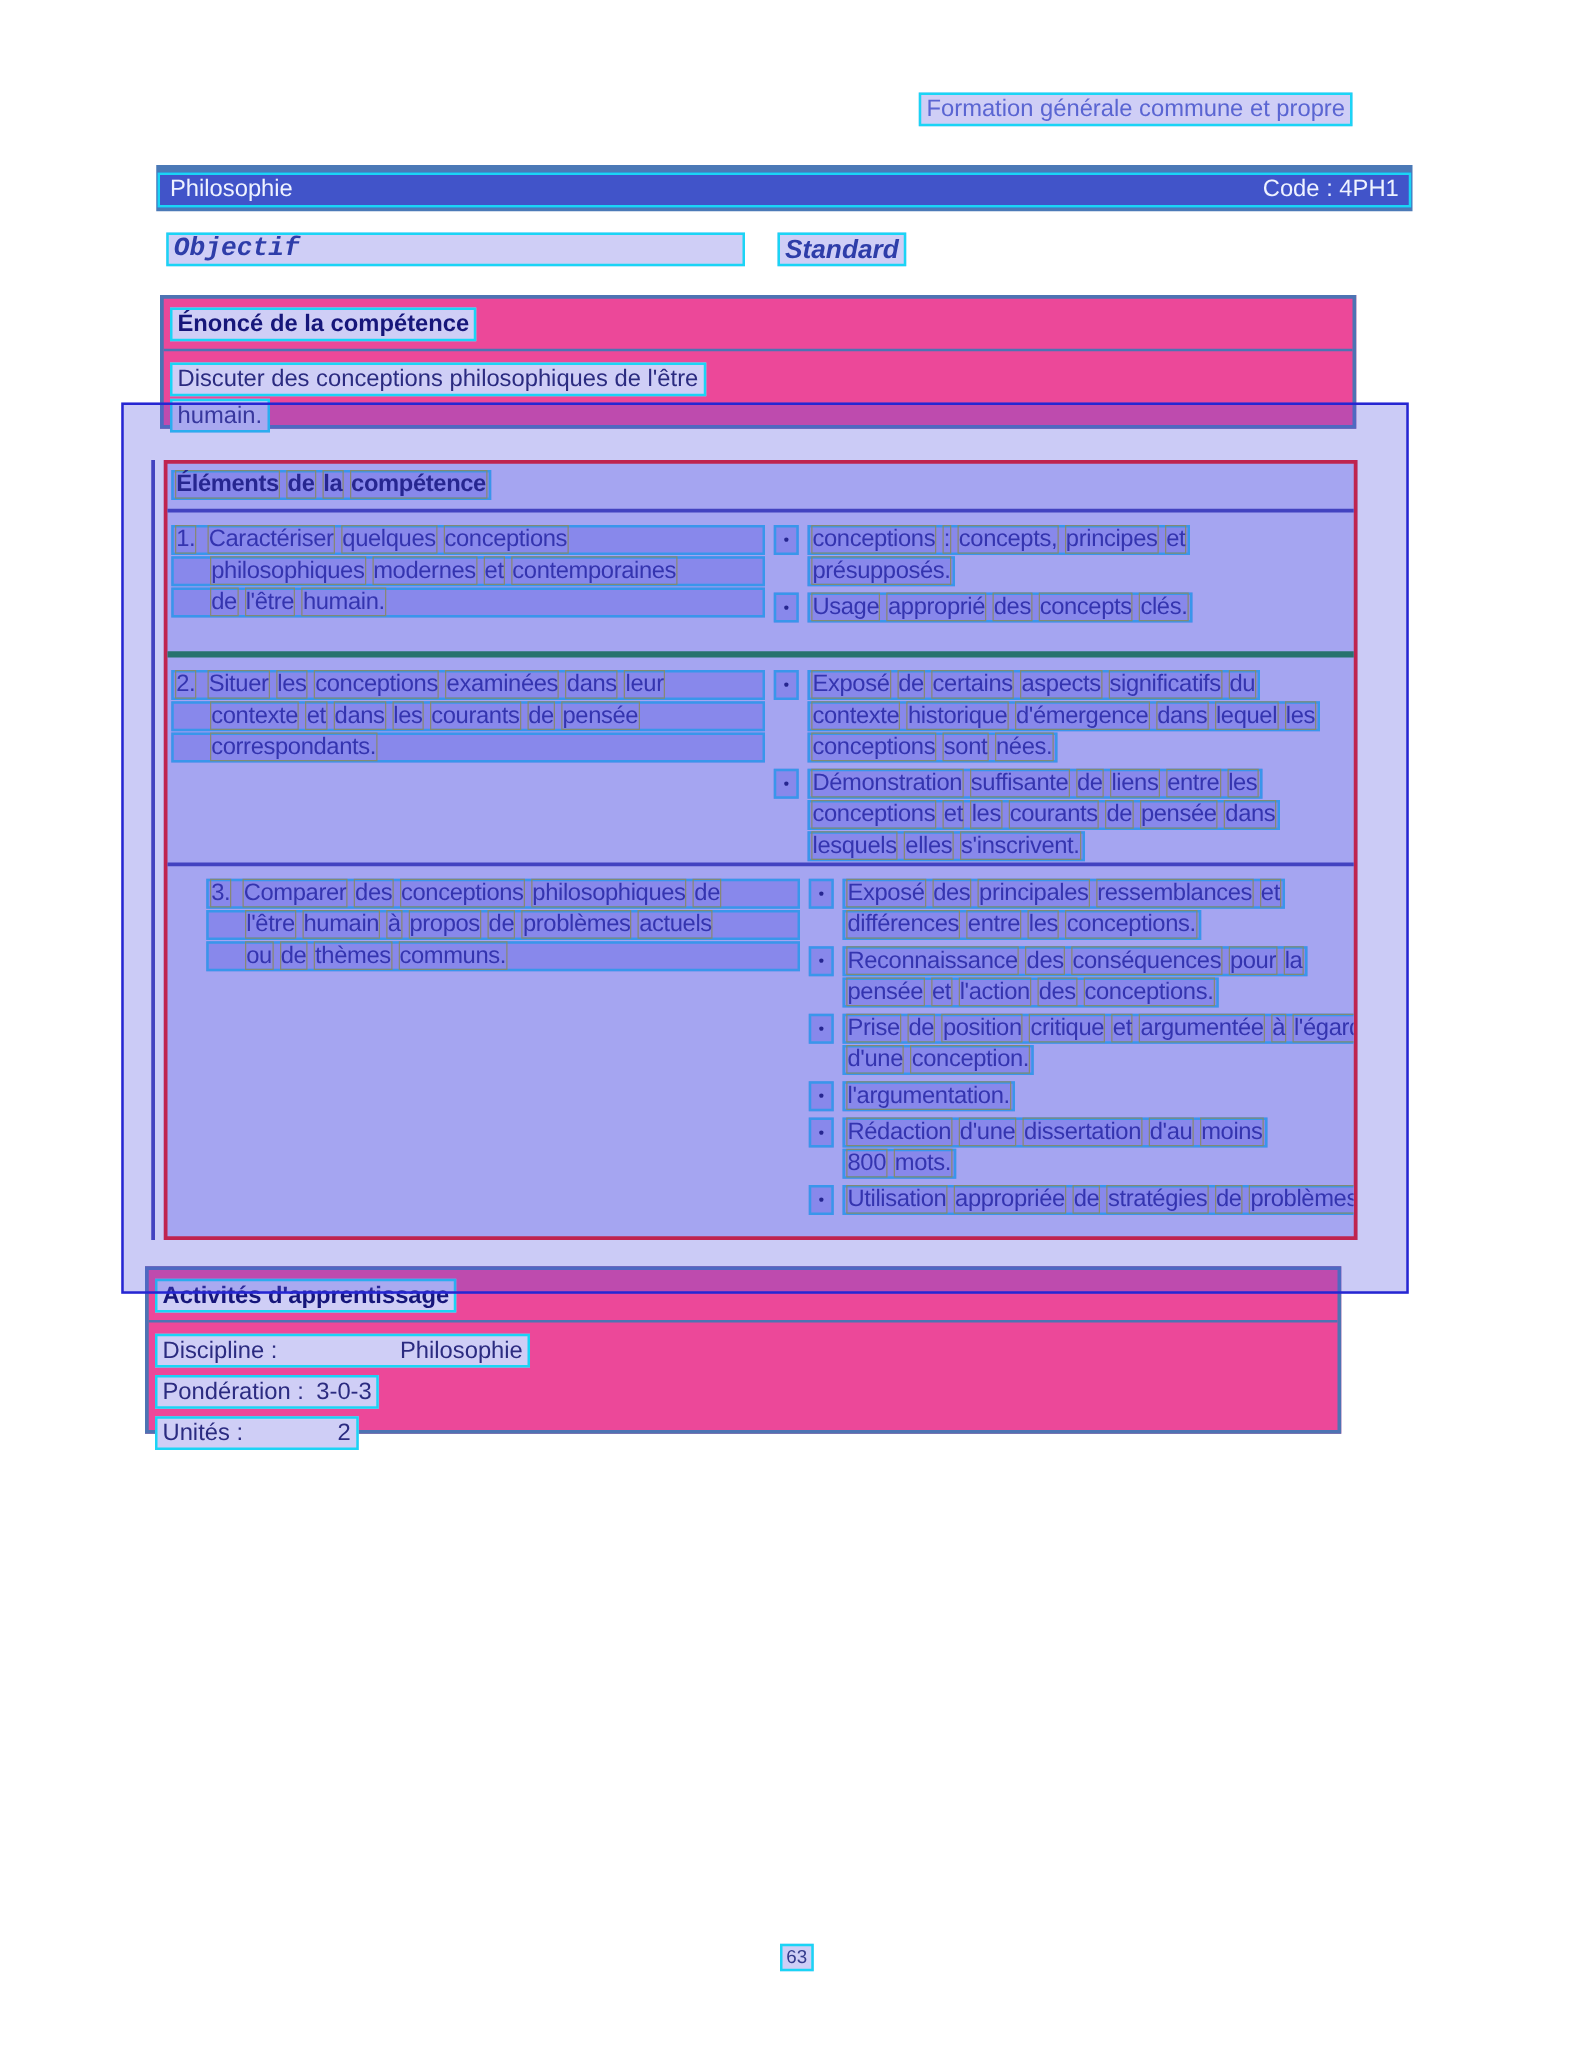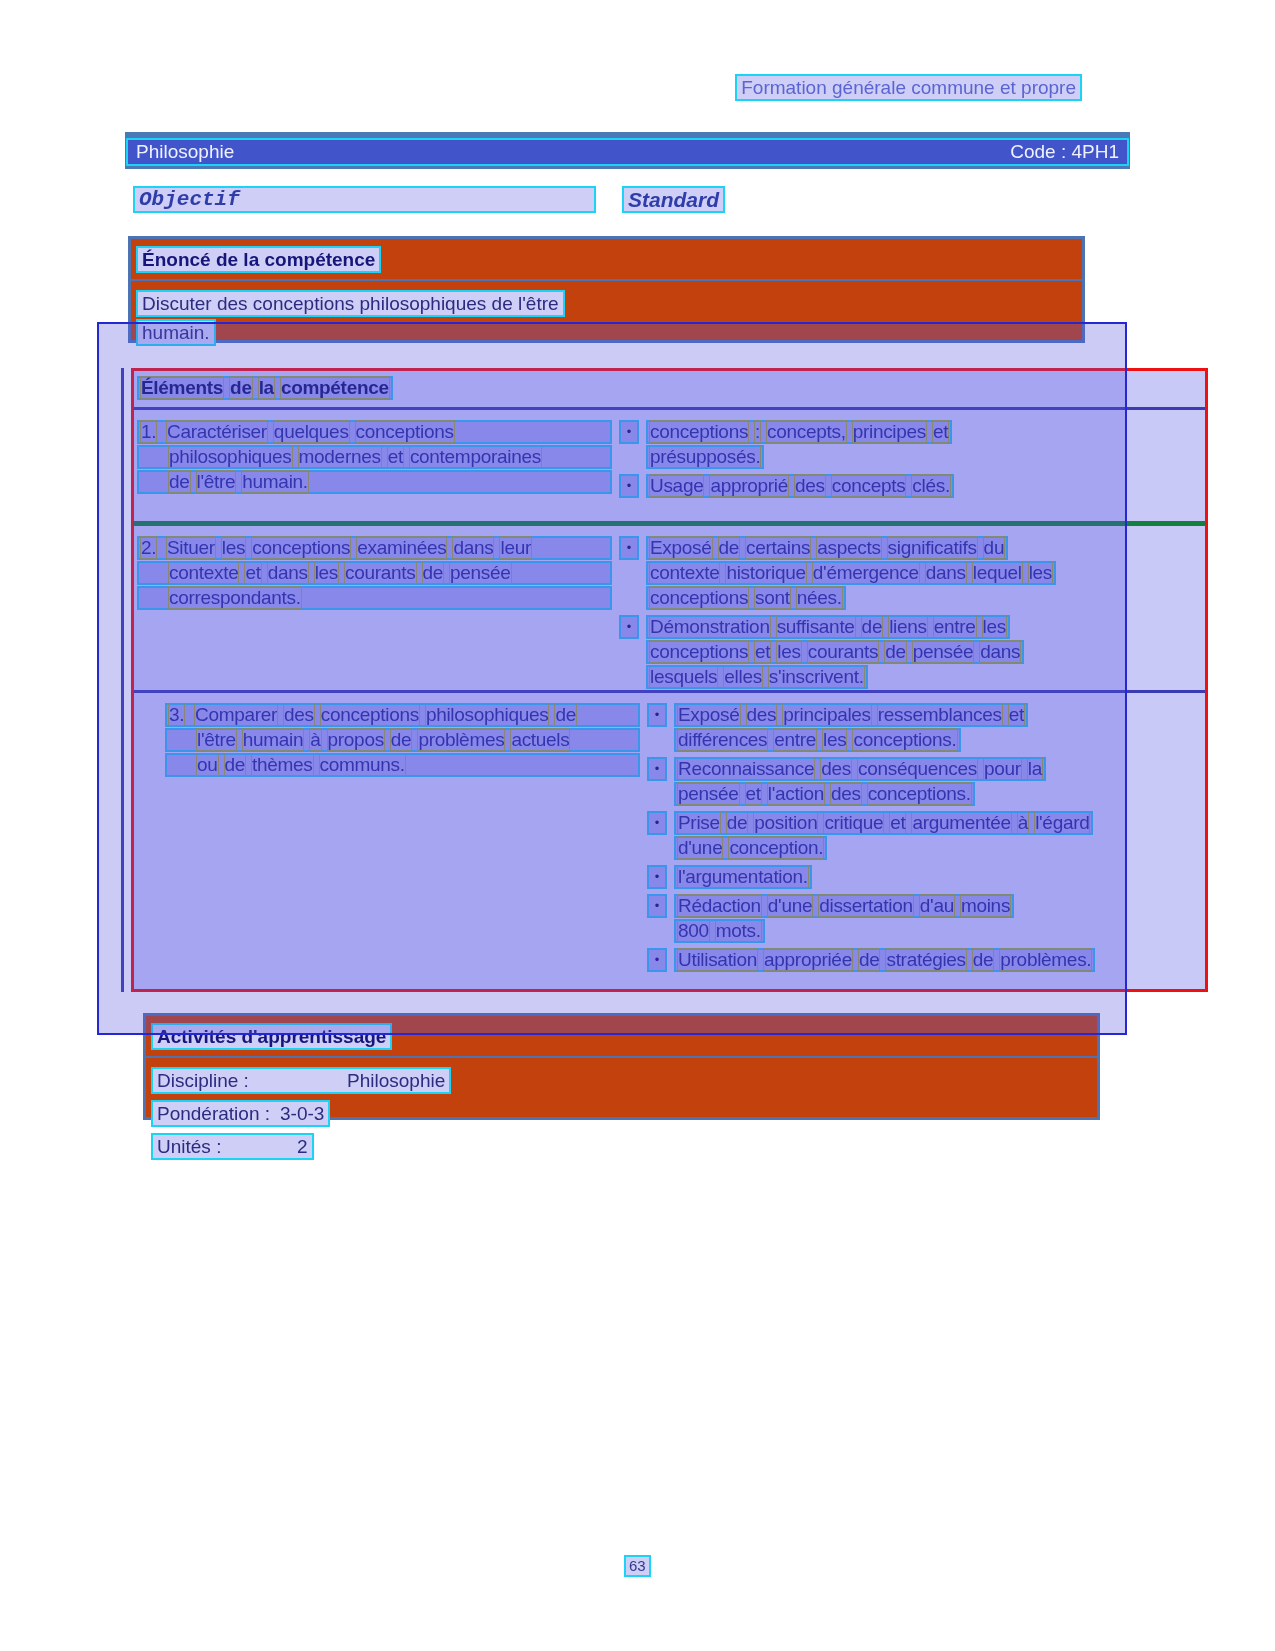--- a/index.html
+++ b/index.html
@@ -12,30 +12,30 @@
          padding:1px 4px;font-size:19px;line-height:21px;color:#2b2b80;white-space:nowrap;}
   .bold-head{font-weight:bold;color:#16167a;}
 
   
   .bar{left:125px;top:132px;width:1005px;height:37px;background:#4b79b7;}
   .barline{position:absolute;left:1px;top:6px;right:1px;height:24px;background:#4154c9;
            border:2px solid #1bd4f5;display:flex;justify-content:space-between;align-items:center;
            padding:0 8px;color:#eef2ff;font-size:19px;line-height:22px;}
 
   
-  .sbox{border:3px solid #4d73b3;background:#c2410c;box-sizing:border-box;}
+  .sbox{border:3px solid #4d73b3;background:#ec4899;box-sizing:border-box;}
   .sbox-head{border-bottom:2px solid #4d73b3;padding:7px 0 6px 5px;}
   .sbox-body{padding:9px 0 0 5px;}
 
   
   .overlay{left:97px;top:322px;width:1030px;height:713px;box-sizing:border-box;
            background:rgba(82,82,226,0.30);border:2px solid #2626d2;z-index:30;pointer-events:none;}
 
   
-  .ctable{left:131px;top:368px;width:1077px;height:624px;box-sizing:border-box;
+  .ctable{left:131px;top:368px;width:955px;height:624px;box-sizing:border-box;
           border:3px solid #ee1111;background:#c9c9f8;display:flex;flex-direction:column;}
   .thead{display:flex;height:39px;box-sizing:border-box;border-bottom:3px solid #3c3cb2;
          padding:5px 0 0 3px;}
   .thL{width:480px;}
   .thR{flex:1;}
   .trow{display:flex;box-sizing:border-box;overflow:hidden;}
   .r1{height:116px;border-bottom:5px solid #15803d;}
   .r2{height:167px;border-bottom:3px solid #3c3cb2;}
   .r3{flex:1;padding-left:28px;}
   .cellL{width:480px;box-sizing:border-box;padding:10px 0 0 3px;}
@@ -205,21 +205,21 @@
         <div class="bblock">
           <span class="bullet">•</span>
           <div class="blines">
             <span class="tline"><i class="w">Utilisation</i> <i class="w">appropriée</i> <i class="w">de</i> <i class="w">stratégies</i> <i class="w">de</i> <i class="w">problèmes.</i></span>
           </div>
         </div>
       </div>
     </div>
   </div>
 
-  <div class="abs sbox" style="left:143px;top:1013px;width:957px;height:107px;">
+  <div class="abs sbox" style="left:116px;top:1013px;width:957px;height:134px;">
     <div class="sbox-head">
       <span class="xline bold-head">Activités d'apprentissage</span>
     </div>
     <div class="sbox-body">
       <div class="frow">
         <span class="xline"><span class="flabel lw-disc">Discipline :</span><span>Philosophie</span></span>
       </div>
       <div class="frow">
         <span class="xline"><span class="flabel lw-pond">Pondération :</span><span>3-0-3</span></span>
       </div>

